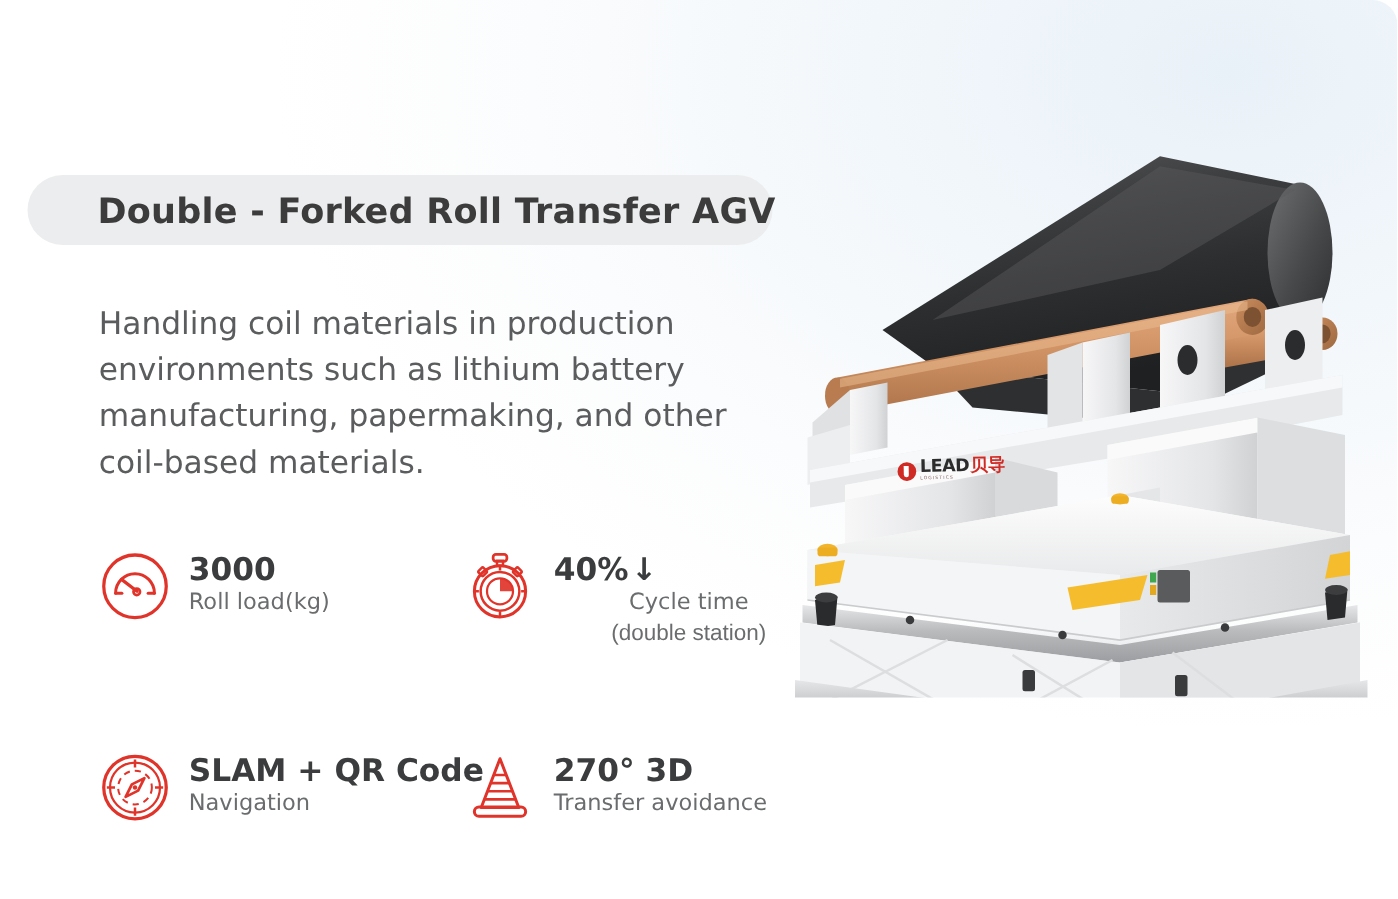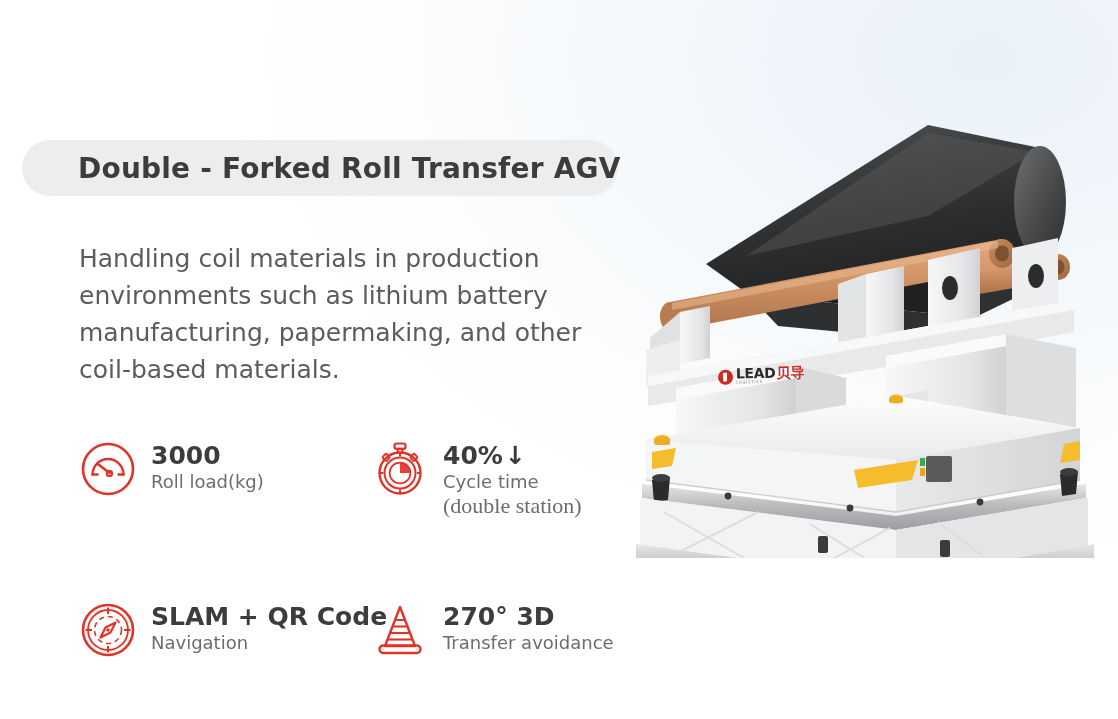--- a/index.html
+++ b/index.html
@@ -8,20 +8,21 @@
     font-family: "DejaVu Sans", sans-serif;
     overflow: hidden;
   }
   #stage {
     position: relative;
     width: 1118px; height: 719px;
     background:
       radial-gradient(900px 620px at 88% 8%, #e9f1f8 0%, #f2f7fb 32%, #fbfcfd 62%, #ffffff 85%),
       linear-gradient(135deg, #f4f8fb 0%, #ffffff 55%, #fdfdfd 100%);
     overflow: hidden;
+    border-radius: 20px;
   }
 
   
   .title-pill {
     position: absolute;
     left: 22px; top: 140px;
     width: 596px; height: 56px;
     background: #ecedee;
     border-radius: 28px;
     display: flex; align-items: center;
@@ -52,21 +53,21 @@
   .specs {
     position: absolute;
     left: 79px; top: 438px;
     width: 580px;
   }
   .spec-row { display: flex; }
   .spec-row.row-2 { margin-top: 81px; }
 
   .spec-item { display: flex; align-items: flex-start; }
   .spec-item.col-1 { width: 292px; }
-  .spec-item.col-2 { width: 288px; }
+  .spec-item.col-2 { width: 288px; text-align: center; }
 
   .spec-icon {
     width: 58px; height: 58px;
     flex: 0 0 58px;
     margin-right: 14px;
     margin-top: 2px;
   }
   .spec-icon svg { display: block; width: 58px; height: 58px; }
 
   .spec-text { padding-top: 4px; }
@@ -88,22 +89,22 @@
   }
   .spec-label {
     font-family: "DejaVu Sans", sans-serif;
     font-size: 18px;
     color: #6a6c6e;
     line-height: 24px;
     margin-top: 4px;
     white-space: nowrap;
   }
   .spec-label-2 {
-    font-family: Liberation Serif, serif;
-    font-size: 22px;
+    font-family: Liberation Sans, sans-serif;
+    font-size: 18px;
     color: #6a6c6e;
     line-height: 24px;
     white-space: nowrap;
   }
 
   
   .product {
     position: absolute;
     left: 628px; top: 88px;
     width: 490px; height: 470px;

